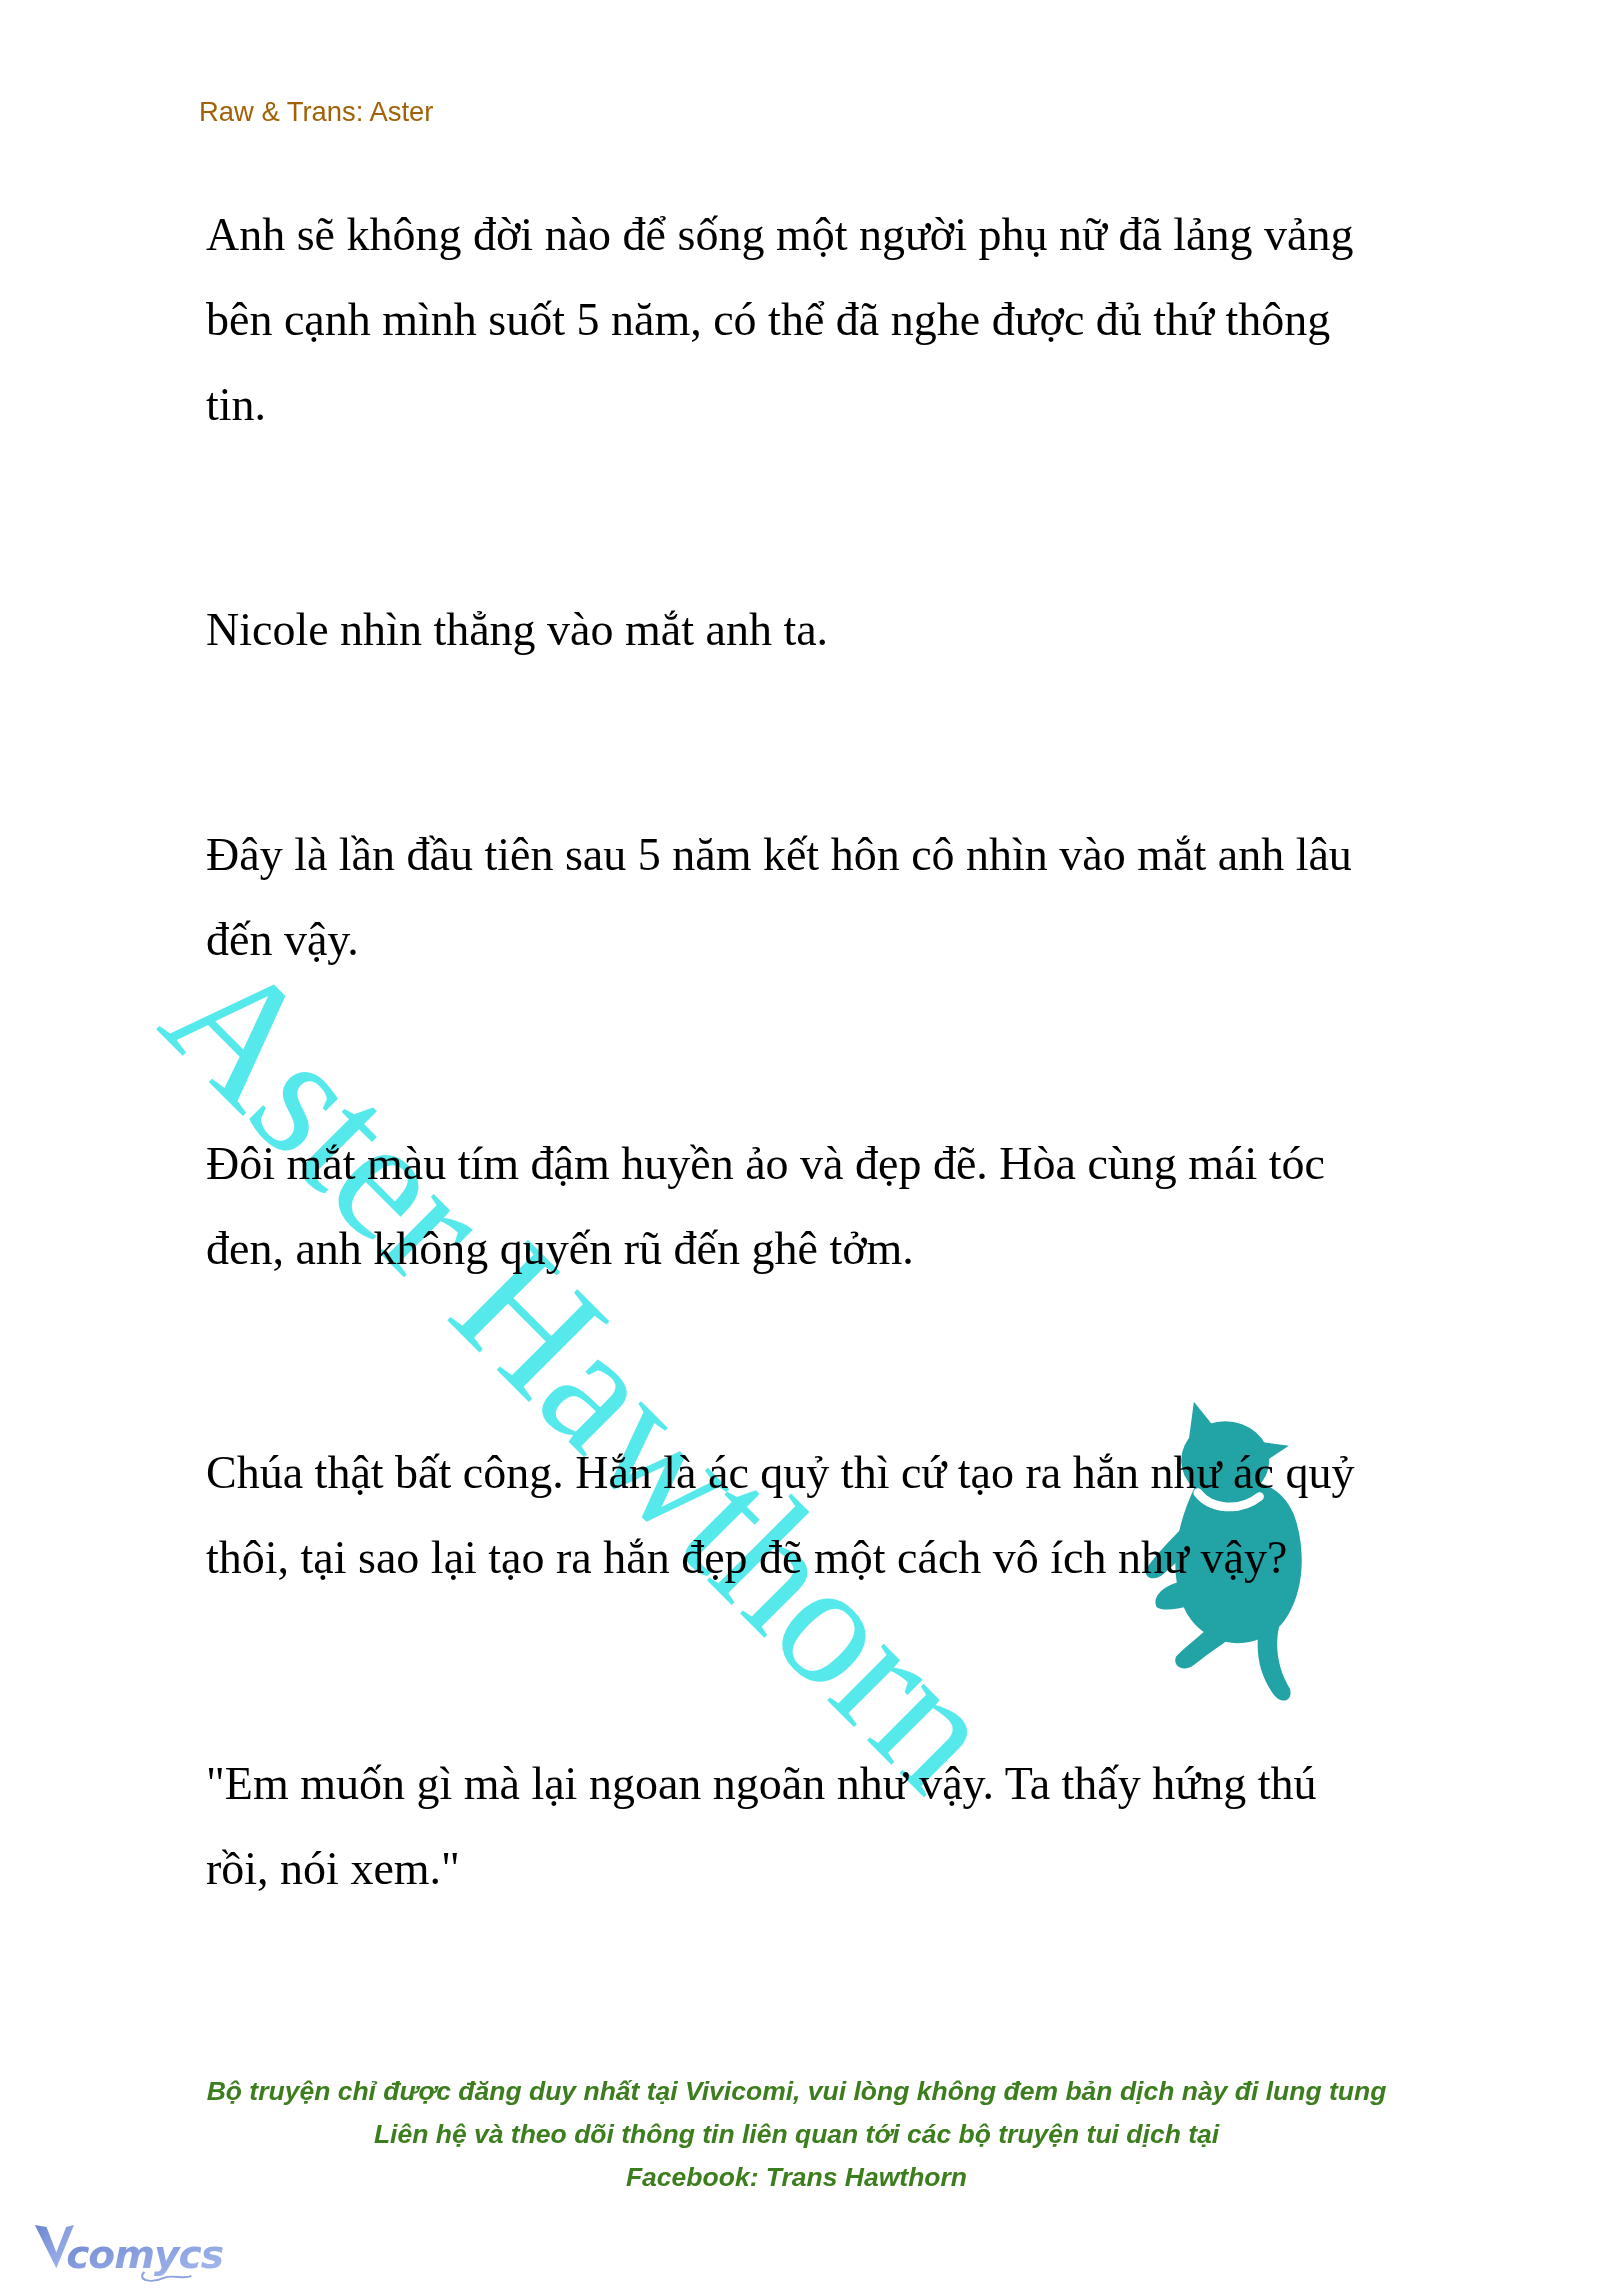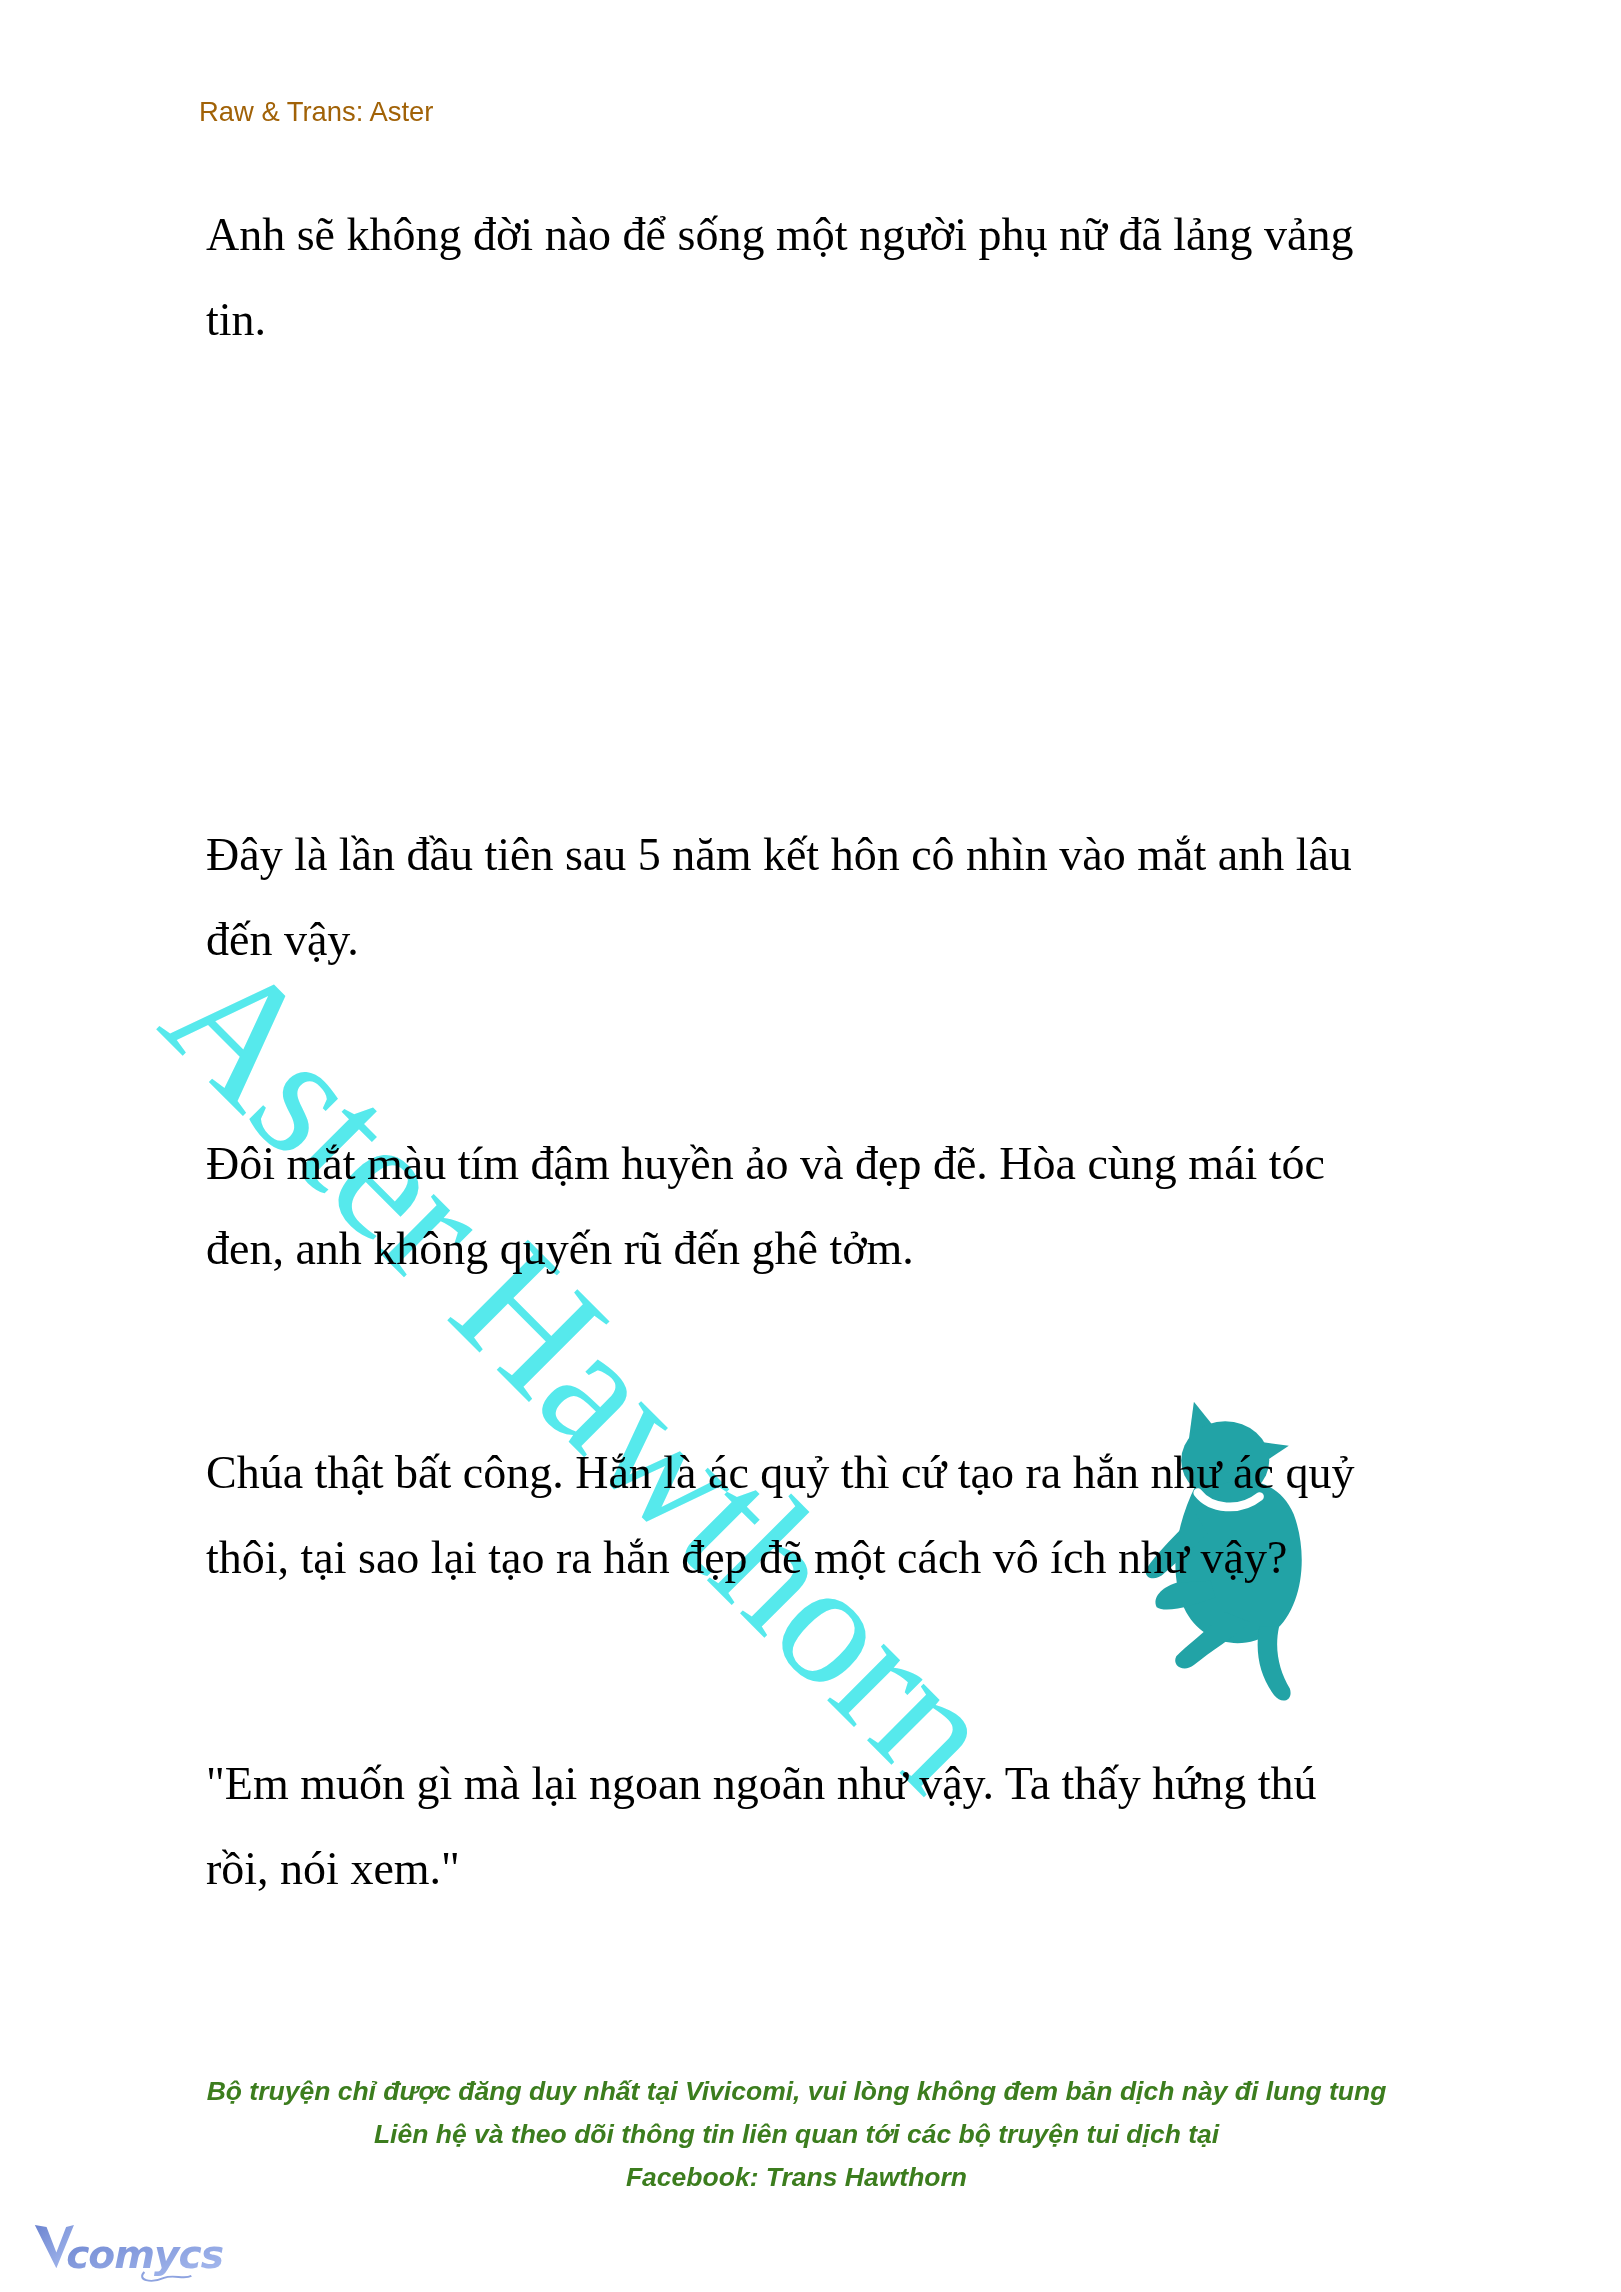--- a/index.html
+++ b/index.html
@@ -58,23 +58,27 @@
     </g>
 
     <path d="M62 108 C75 125, 105 128, 125 112" stroke="#ffffff" stroke-width="9" fill="none" stroke-linecap="round"></path>
   </svg>
 
   <div class="text-layer">
     <div class="header">Raw &amp; Trans: Aster</div>
 
     <p class="para" style="top:184px;">
       <span class="line">Anh sẽ không đời nào để sống một người phụ nữ đã lảng vảng</span>
+      <span class="line">bên cạnh mình suốt 5 năm, có thể đã nghe được đủ thứ thông</span>
       <span class="line">tin.</span>
     </p>
 
+    <p class="para" style="top:579px;">
+      <span class="line">Nicole nhìn thẳng vào mắt anh ta.</span>
+    </p>
 
     <p class="para" style="top:804px;">
       <span class="line">Đây là lần đầu tiên sau 5 năm kết hôn cô nhìn vào mắt anh lâu</span>
       <span class="line">đến vậy.</span>
     </p>
 
     <p class="para" style="top:1113px;">
       <span class="line">Đôi mắt màu tím đậm huyền ảo và đẹp đẽ. Hòa cùng mái tóc</span>
       <span class="line">đen, anh không quyến rũ đến ghê tởm.</span>
     </p>

